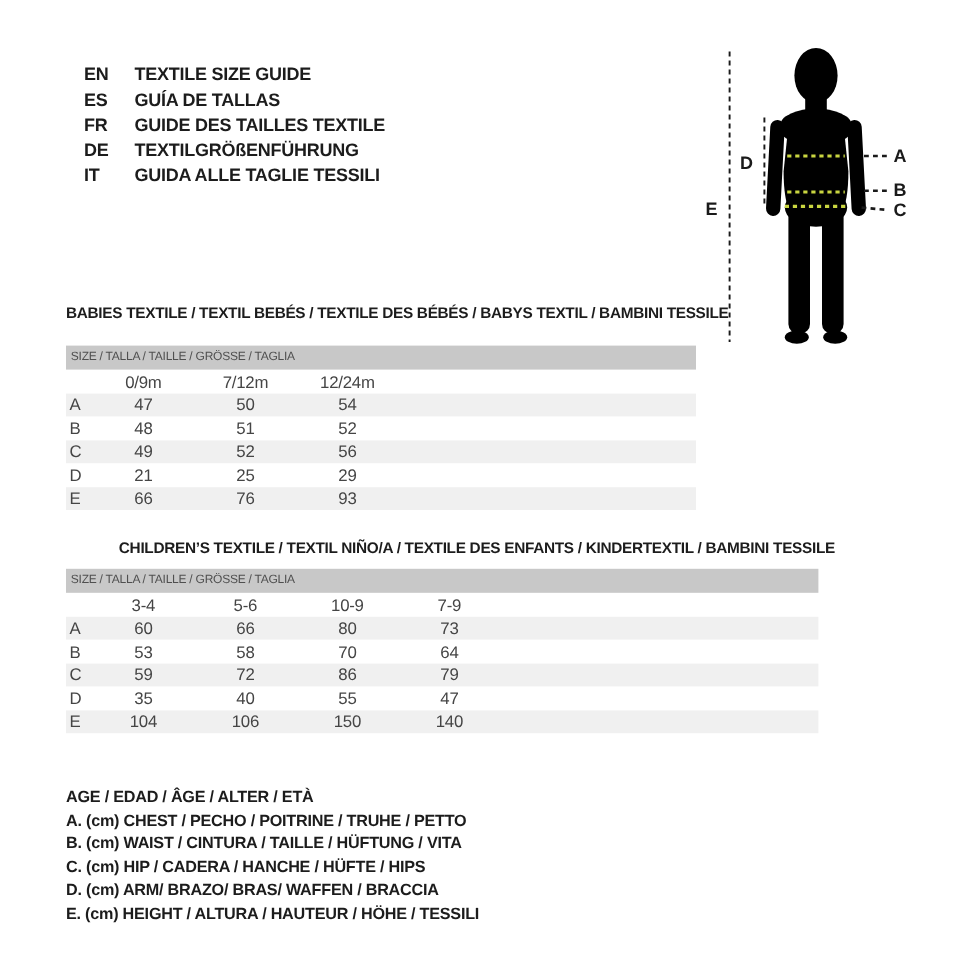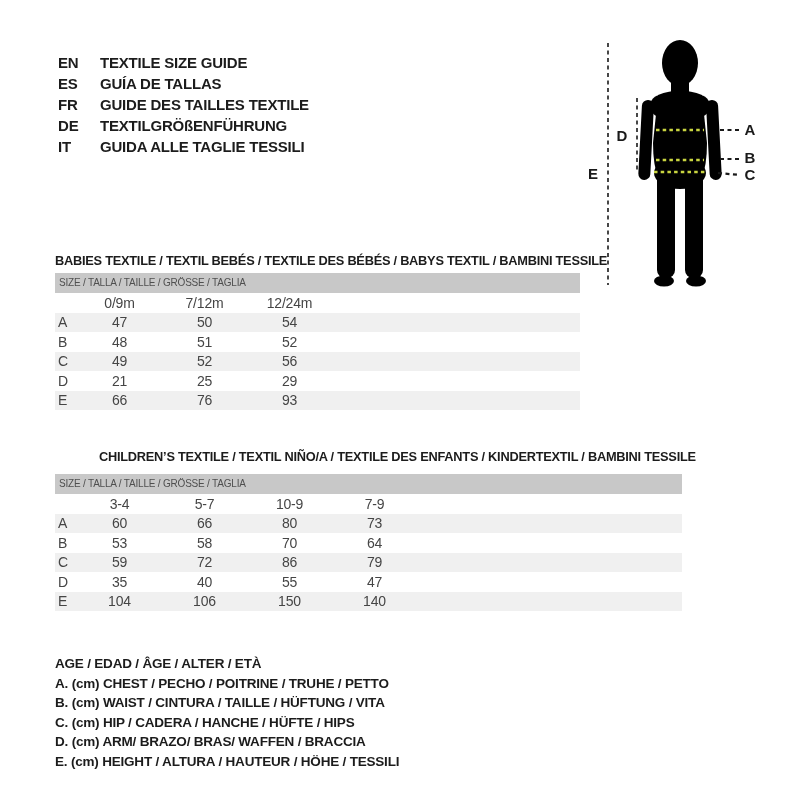--- a/index.html
+++ b/index.html
@@ -1,37 +1,37 @@
 <!DOCTYPE html>
 <html><head>
 <meta charset="utf-8">
 <style>
   html,body{margin:0;padding:0;background:#fff;}
   .page{
     position:relative;width:800px;height:800px;background:#ffffff;overflow:hidden;
     font-family:"Liberation Sans",sans-serif;color:#1c1c1c;
   }
   
-  .lang-list{position:absolute;left:58px;top:52px;}
+  .lang-list{position:absolute;left:70px;top:52px;}
   .lang-row{display:flex;height:21px;line-height:21px;
     font-size:15px;font-weight:700;letter-spacing:-0.2px;color:#1c1c1c;}
   .lang-code{width:42px;flex:0 0 42px;}
   
   .figure{position:absolute;left:580px;top:25px;width:200px;height:280px;}
   .dash-dark{stroke:#1a1a1a;stroke-width:1.6;stroke-dasharray:4 3.5;fill:none;}
   .dash-dark2{stroke:#1a1a1a;stroke-width:2.2;stroke-dasharray:4 3.5;fill:none;}
   .dash-accent{stroke-width:2.6;stroke-dasharray:3.5 3.2;fill:none;}
   .fig-label{font-family:"Liberation Sans",sans-serif;font-size:15px;font-weight:600;fill:#1a1a1a;}
   
   .table-block{position:absolute;left:55px;}
   #t1{top:252px;width:525px;}
   #t2{top:448px;width:627px;}
   .table-title{margin:0 0 0 0;font-size:12.8px;font-weight:700;letter-spacing:-0.25px;
     color:#1c1c1c;height:18px;line-height:18px;white-space:nowrap;}
-  #t1 .table-title{margin-bottom:3px;}
+  #t1 .table-title{margin-bottom:18px;}
   #t2 .table-title{margin-bottom:8px;margin-left:44px;}
   .size-bar{height:20px;line-height:20px;background:#c8c8c8;color:#4f4f4f;
     font-size:10px;font-weight:400;letter-spacing:-0.2px;padding-left:4px;box-sizing:border-box;}
   .trow{display:flex;height:19.5px;align-items:center;font-size:14px;font-weight:400;
     color:#454545;letter-spacing:-0.2px;}
   .trow.stripe{background:#f0f0f0;}
   .cl{flex:0 0 22px;padding-left:3px;box-sizing:border-box;}
   .cv{flex:0 0 85px;text-align:center;}
   
   .legend{position:absolute;left:55px;top:654px;}
@@ -145,21 +145,21 @@
       <span class="cv">93</span>
     </div>
   </section>
 
   <section class="table-block" id="t2">
     <h2 class="table-title">CHILDREN’S TEXTILE / TEXTIL NIÑO/A / TEXTILE DES ENFANTS / KINDERTEXTIL / BAMBINI TESSILE</h2>
     <div class="size-bar">SIZE / TALLA / TAILLE / GRÖSSE / TAGLIA</div>
     <div class="trow">
       <span class="cl"></span>
       <span class="cv">3-4</span>
-      <span class="cv">5-7</span>
+      <span class="cv">5-6</span>
       <span class="cv">10-9</span>
       <span class="cv">7-9</span>
     </div>
     <div class="trow stripe">
       <span class="cl">A</span>
       <span class="cv">60</span>
       <span class="cv">66</span>
       <span class="cv">80</span>
       <span class="cv">73</span>
     </div>

